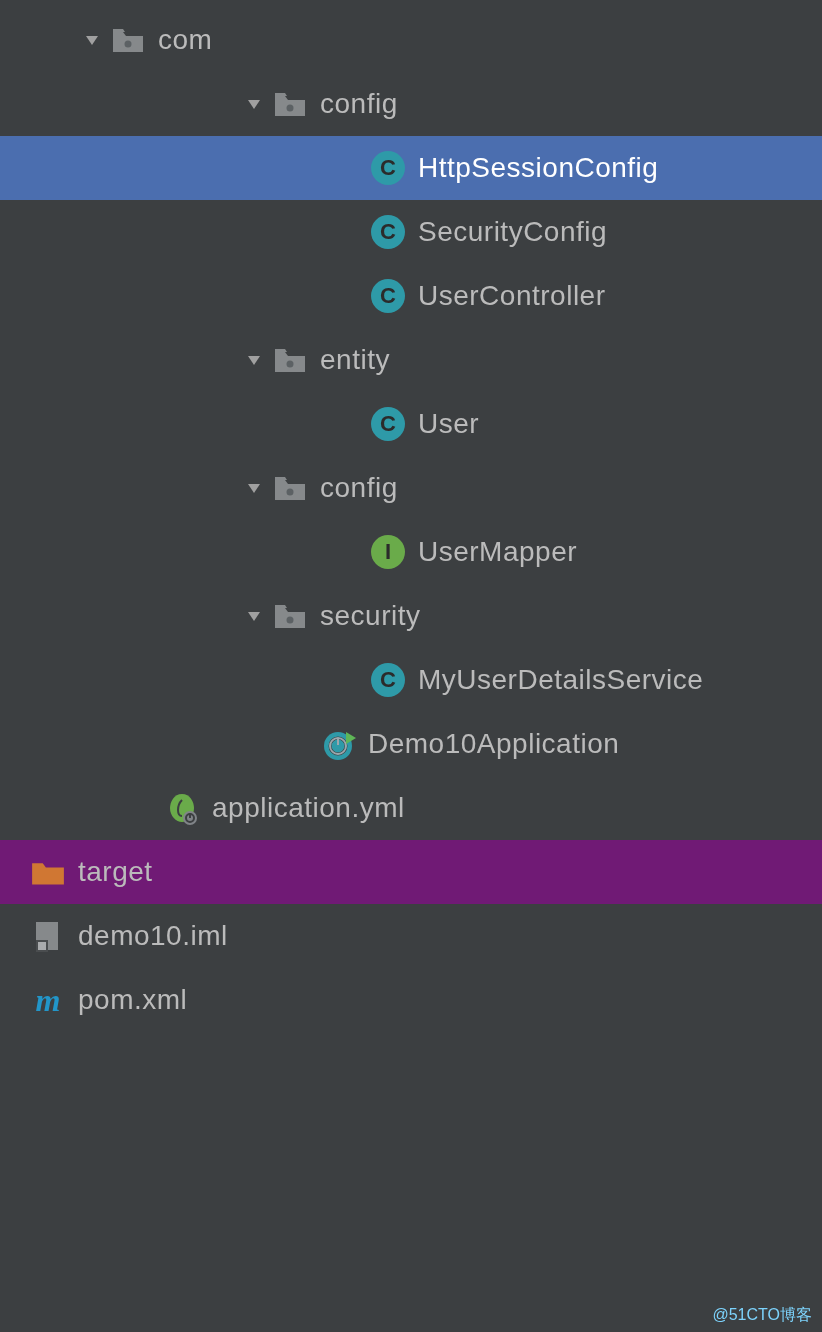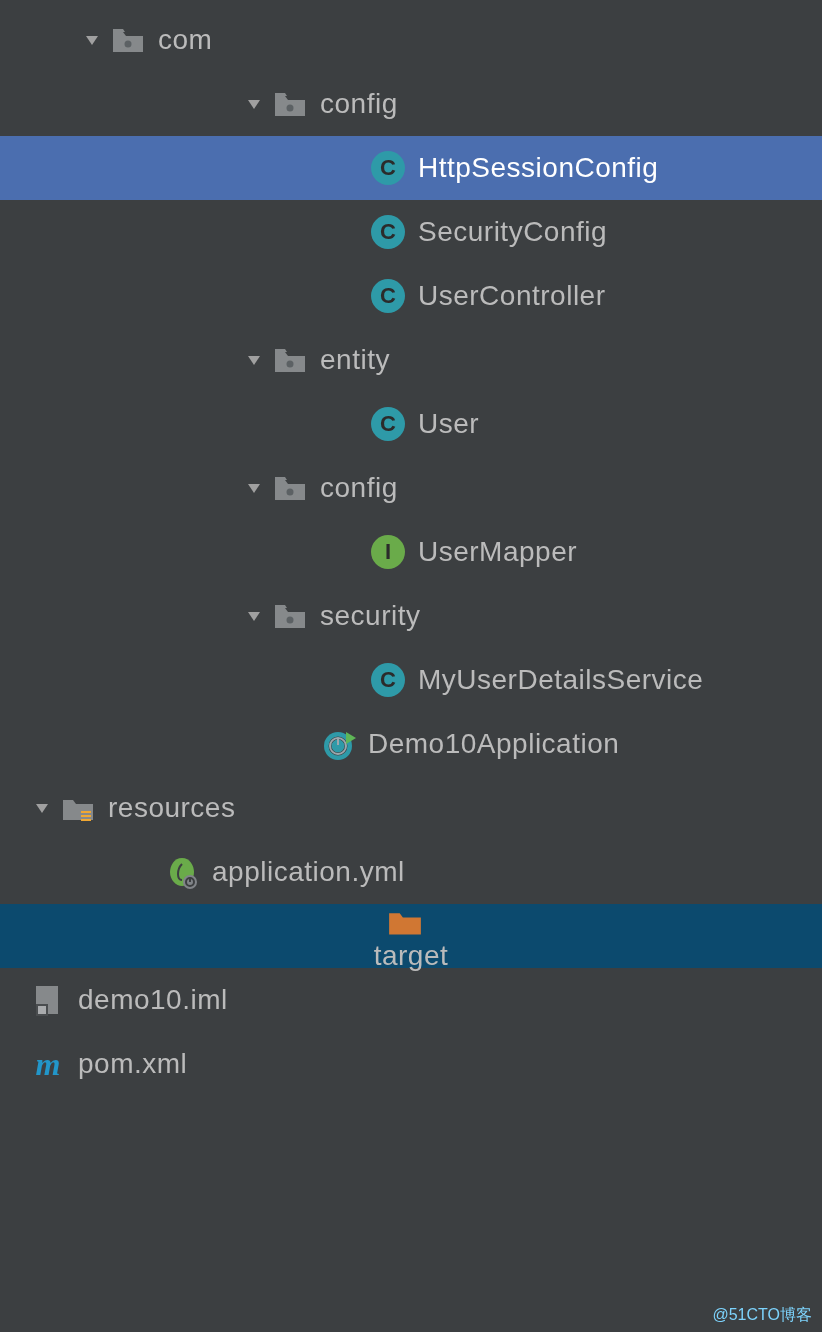--- a/index.html
+++ b/index.html
@@ -13,21 +13,21 @@
     overflow: hidden;
   }
   .tree { padding-top: 8px; }
   .row {
     display: flex;
     align-items: center;
     height: 64px;
     white-space: nowrap;
   }
   .row.selected { background: #4b6eaf; color: #ffffff; }
-  .row.target-dim { background: #0c4a6e; flex-direction: column; }
+  .row.target-dim { background: #701a75; }
   .indent { display:inline-block; height:1px; }
   .arrow {
     width: 24px; height: 24px; display:inline-flex; align-items:center; justify-content:center;
     margin-right: 6px; color: #a0a0a0;
   }
   .arrow svg { width: 20px; height: 20px; }
   .arrow.none { visibility: hidden; }
   .icon {
     width: 36px; height: 36px; display:inline-flex; align-items:center; justify-content:center;
     margin-right: 12px; flex-shrink:0;
@@ -179,38 +179,20 @@
         <circle cx="18" cy="20" r="14" fill="#2e9aa8"></circle>
         <circle cx="18" cy="20" r="8" fill="none" stroke="#3c3f41" stroke-width="3"></circle>
         <circle cx="18" cy="20" r="8" fill="none" stroke="#9aa7ad" stroke-width="2"></circle>
         <rect x="17" y="12" width="2" height="7" fill="#9aa7ad"></rect>
         <path d="M26 6 L36 12 L26 18 Z" fill="#5fb757"></path>
       </svg>
       </span>
       <span class="label">Demo10Application</span>
     </div>
     <div class="row">
-      <span class="indent" style="width:30px"></span>
-      <span class="arrow">
-    <svg viewBox="0 0 20 20" style="transform:rotate(0deg)">
-      <path d="M4 6 L16 6 L10 15 Z" fill="currentColor"></path>
-    </svg>
-      </span>
-      <span class="icon folder-res">
-      <svg viewBox="0 0 34 28">
-          <path d="M2 6 L12 6 L15 10 L32 10 L32 26 L2 26 Z" fill="#86898b"></path>
-      <rect x="20" y="16" width="12" height="12" fill="none"></rect>
-      <rect x="20" y="17" width="10" height="2" fill="#f0a732"></rect>
-          <rect x="20" y="21" width="10" height="2" fill="#f0a732"></rect>
-          <rect x="20" y="25" width="10" height="2" fill="#f0a732"></rect>
-        </svg>
-      </span>
-      <span class="label">resources</span>
-    </div>
-    <div class="row">
       <span class="indent" style="width:134px"></span>
       <span class="arrow none"></span>
       <span class="icon">
       <svg viewBox="0 0 36 36">
         <path d="M18 4 C10 4 6 12 6 18 C6 26 12 32 18 32 C24 32 30 26 30 18 C30 12 26 4 18 4 Z" fill="#6aab4a"></path>
         <path d="M18 10 C18 10 14 14 14 20 C14 24 16 26 18 26" fill="none" stroke="#3c3f41" stroke-width="2"></path>
         <circle cx="26" cy="28" r="7" fill="#808488"></circle>
         <circle cx="26" cy="28" r="4" fill="none" stroke="#3c3f41" stroke-width="2"></circle>
         <rect x="25" y="23" width="2" height="5" fill="#3c3f41"></rect>
       </svg>

